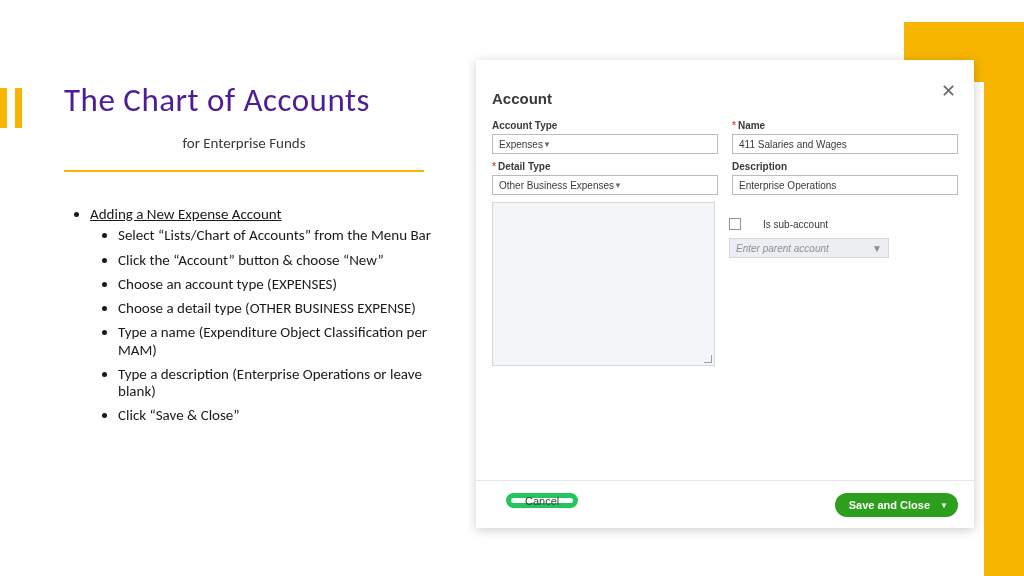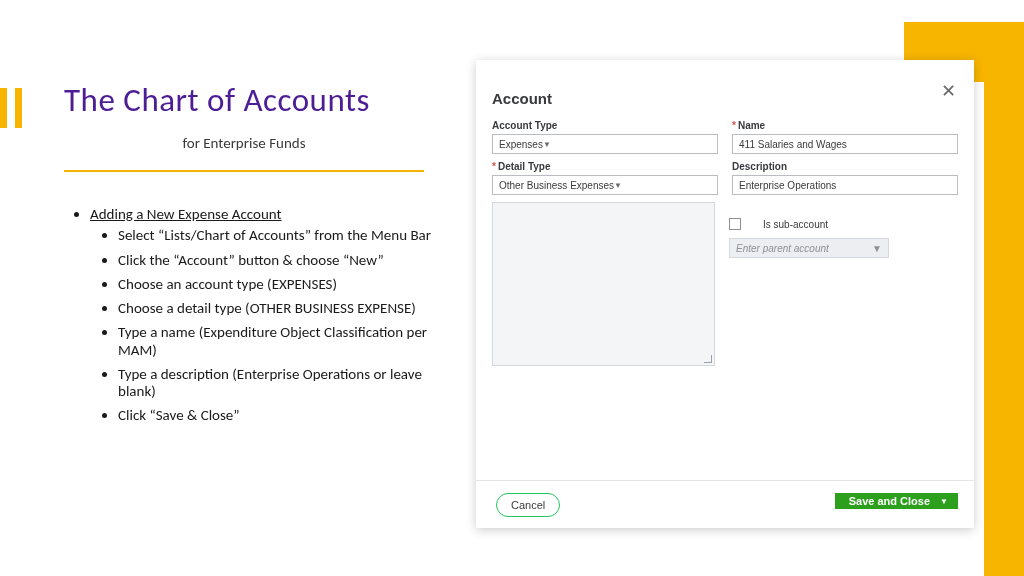--- a/index.html
+++ b/index.html
@@ -28,22 +28,22 @@
   .lbl { font-size: 10px; font-weight: 700; color: #393a3d; margin-bottom: 3px; display: block; }
   .req::before { content: "*"; color: #d9534f; margin-right: 2px; font-weight: 700; }
   .field { width: 100%; height: 20px; border: 1px solid #b9bcc0; background: #fff; font-size: 10px; color: #3a3a3a; padding: 0 6px; display: flex; align-items: center; }
   .field .caret { font-size: 8px; color: #6b6b6b; }
   .detail-box { position: absolute; top: 142px; left: 16px; width: 223px; height: 164px; border: 1px solid #d4d7dc; background: #f4f5f7; }
   .detail-handle { position: absolute; right: 2px; bottom: 2px; width: 8px; height: 8px; border-right: 1px solid #9aa0a6; border-bottom: 1px solid #9aa0a6; }
   .subacct { position: absolute; top: 158px; left: 253px; display: flex; align-items: center; gap: 22px; font-size: 10px; color: #393a3d; justify-content: space-between; }
   .chk { width: 12px; height: 12px; border: 1px solid #8d9096; background: #fff; }
   .parent-field { position: absolute; top: 178px; left: 253px; width: 160px; height: 20px; border: 1px solid #d4d7dc; background: #eceef1; font-size: 10px; font-style: italic; color: #8d9096; padding: 0 6px; display: flex; align-items: center; justify-content: space-between; }
   .dialog-footer { position: absolute; bottom: 0; left: 0; right: 0; height: 48px; border-top: 1px solid #e3e5e8; }
-  .btn-cancel { position: absolute; left: 20px; top: 12px; height: 24px; padding: 0 14px; border: 1px solid #22c55e; border-radius: 12px; background: #fff; font-size: 11px; color: #393a3d; display: flex; align-items: center; }
-  .btn-save { position: absolute; right: 16px; top: 12px; height: 16px; padding: 0 10px 0 14px; border-radius: 0; background: #2ca01c; color: #fff; font-size: 11px; font-weight: 700; display: flex; align-items: center; gap: 10px; }
+  .btn-cancel { position: absolute; left: 30px; top: 12px; height: 15px; padding: 0 14px; border: 5px solid #22c55e; border-radius: 12px; background: #fff; font-size: 11px; color: #393a3d; display: flex; align-items: center; }
+  .btn-save { position: absolute; right: 16px; top: 12px; height: 24px; padding: 0 10px 0 14px; border-radius: 12px; background: #2ca01c; color: #fff; font-size: 11px; font-weight: 700; display: flex; align-items: center; gap: 10px; }
   .btn-save .caret { font-size: 8px; }
 </style>
 </head>
 <body>
 
 <div class="slide">
   <div class="accent-top-right"></div>
   <div class="accent-right"></div>
   <div class="accent-left"></div>
   <div class="accent-left-inner"></div>

